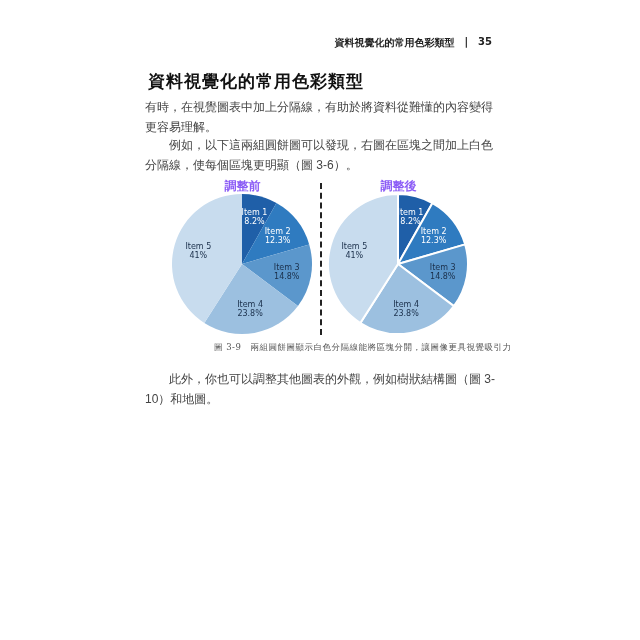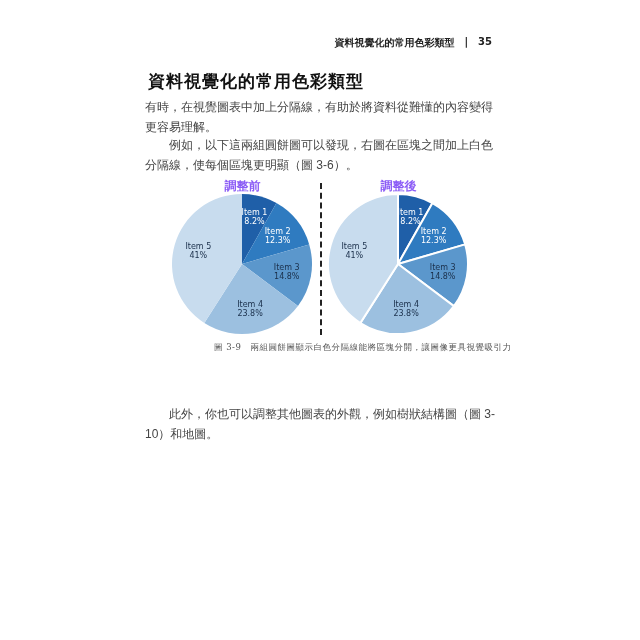--- a/index.html
+++ b/index.html
@@ -2,21 +2,21 @@
 <html><head>
 <meta charset="utf-8">
 <style>
   html,body{margin:0;padding:0;background:#fff;}
   body{width:640px;height:640px;position:relative;overflow:hidden;font-family:"DejaVu Sans",sans-serif;color:#333;}
   .header{position:absolute;top:36px;right:148px;font-size:10px;color:#222;font-weight:bold;display:flex;gap:10px;}
   .title{position:absolute;left:148px;top:70px;font-size:17px;font-weight:bold;color:#111;letter-spacing:1px;}
   .para{position:absolute;left:145px;font-family:Liberation Sans, sans-serif;font-size:12px;line-height:20px;color:#444;width:350px;}
   .p1{top:97px;}
   .p2{top:135px;text-indent:24px;}
-  .p3{top:369px;text-indent:24px;margin-top:35px;}
+  .p3{top:369px;text-indent:24px;}
   .chart{position:absolute;top:178px;}
   .chart-l{left:170px;}
   .chart-r{left:326px;}
   .chart-title{position:absolute;width:145px;text-align:center;top:0;font-size:12px;font-weight:bold;color:#8b5cf6;}
   svg{position:absolute;top:14px;left:0;}
   .divider{position:absolute;left:320px;top:183px;width:0;height:152px;border-left:2px dashed #222;}
   .caption{position:absolute;left:178px;top:342px;font-family:"DejaVu Serif",serif;font-size:8.5px;color:#555;letter-spacing:0.5px;margin-left:36px;}
   .lbl{font-family:"DejaVu Sans",sans-serif;font-size:8px;}
 </style>
 </head>

